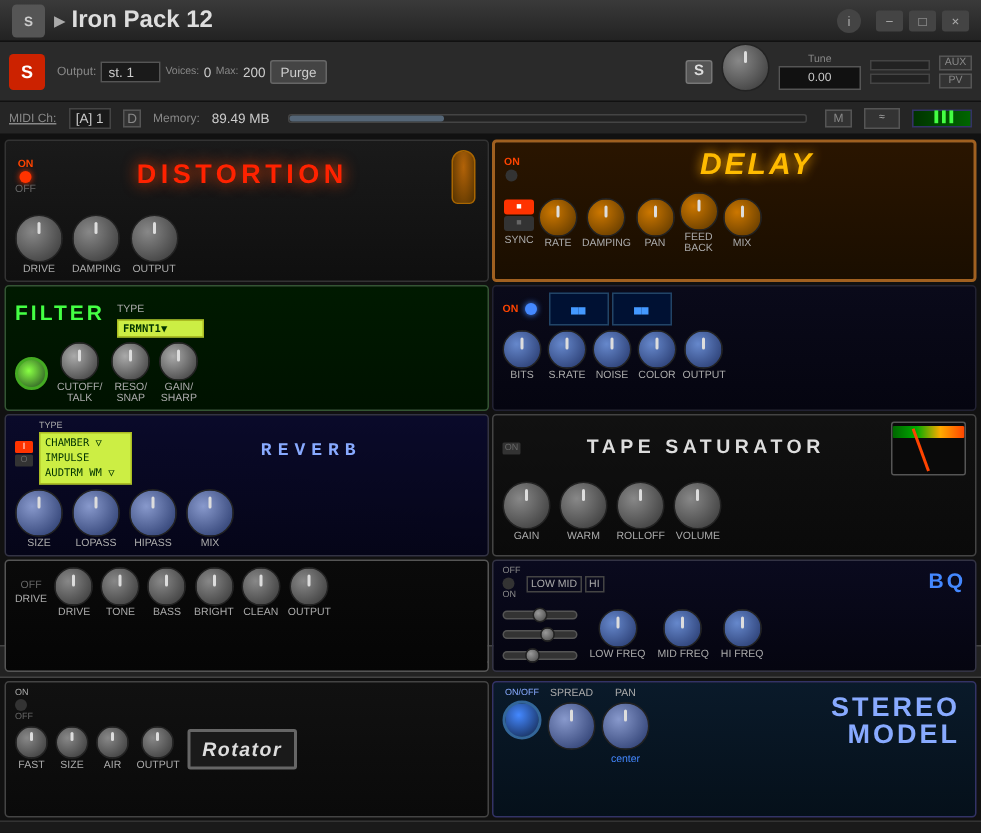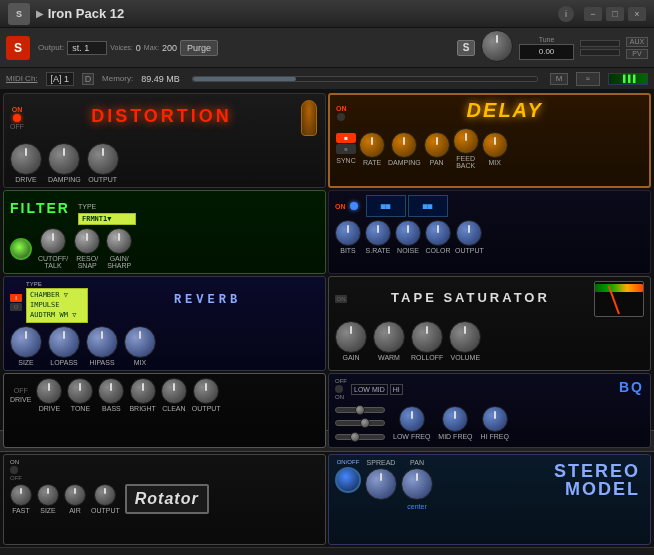--- a/index.html
+++ b/index.html
@@ -24,21 +24,21 @@
     }
     .title-bar .logo {
       width: 22px; height: 22px;
       background: #555;
       border-radius: 3px;
       display: flex; align-items: center; justify-content: center;
       color: #ccc; font-size: 9px; font-weight: bold;
       margin-right: 6px;
     }
     .title-bar .arrow { color: #aaa; font-size: 10px; margin-right: 4px; }
-    .title-bar .title { color: #ddd; font-size: 13px; font-weight: bold; flex: 1; }
+    .title-bar .title { color: #ddd; font-size: 16px; font-weight: bold; flex: 1; }
     .title-bar .controls {
       display: flex; gap: 4px;
     }
     .title-bar .ctrl-btn {
       width: 18px; height: 14px;
       background: #444;
       border-radius: 2px;
       display: flex; align-items: center; justify-content: center;
       color: #aaa; font-size: 9px;
       cursor: pointer;
@@ -308,21 +308,21 @@
       cursor: pointer;
       font-weight: bold;
     }
     .switch.off { background: #333; color: #666; }
 
     
     .rotator-label-box {
       background: #1a1a1a;
       border: 2px solid #666;
       padding: 4px 8px;
-      font-size: 16px;
+      font-size: 13px;
       font-weight: bold;
       color: #ddd;
       font-style: italic;
       letter-spacing: 1px;
       border-radius: 2px;
     }
 
     .info-bar-row2 {
       background: #252525;
       height: 22px;

